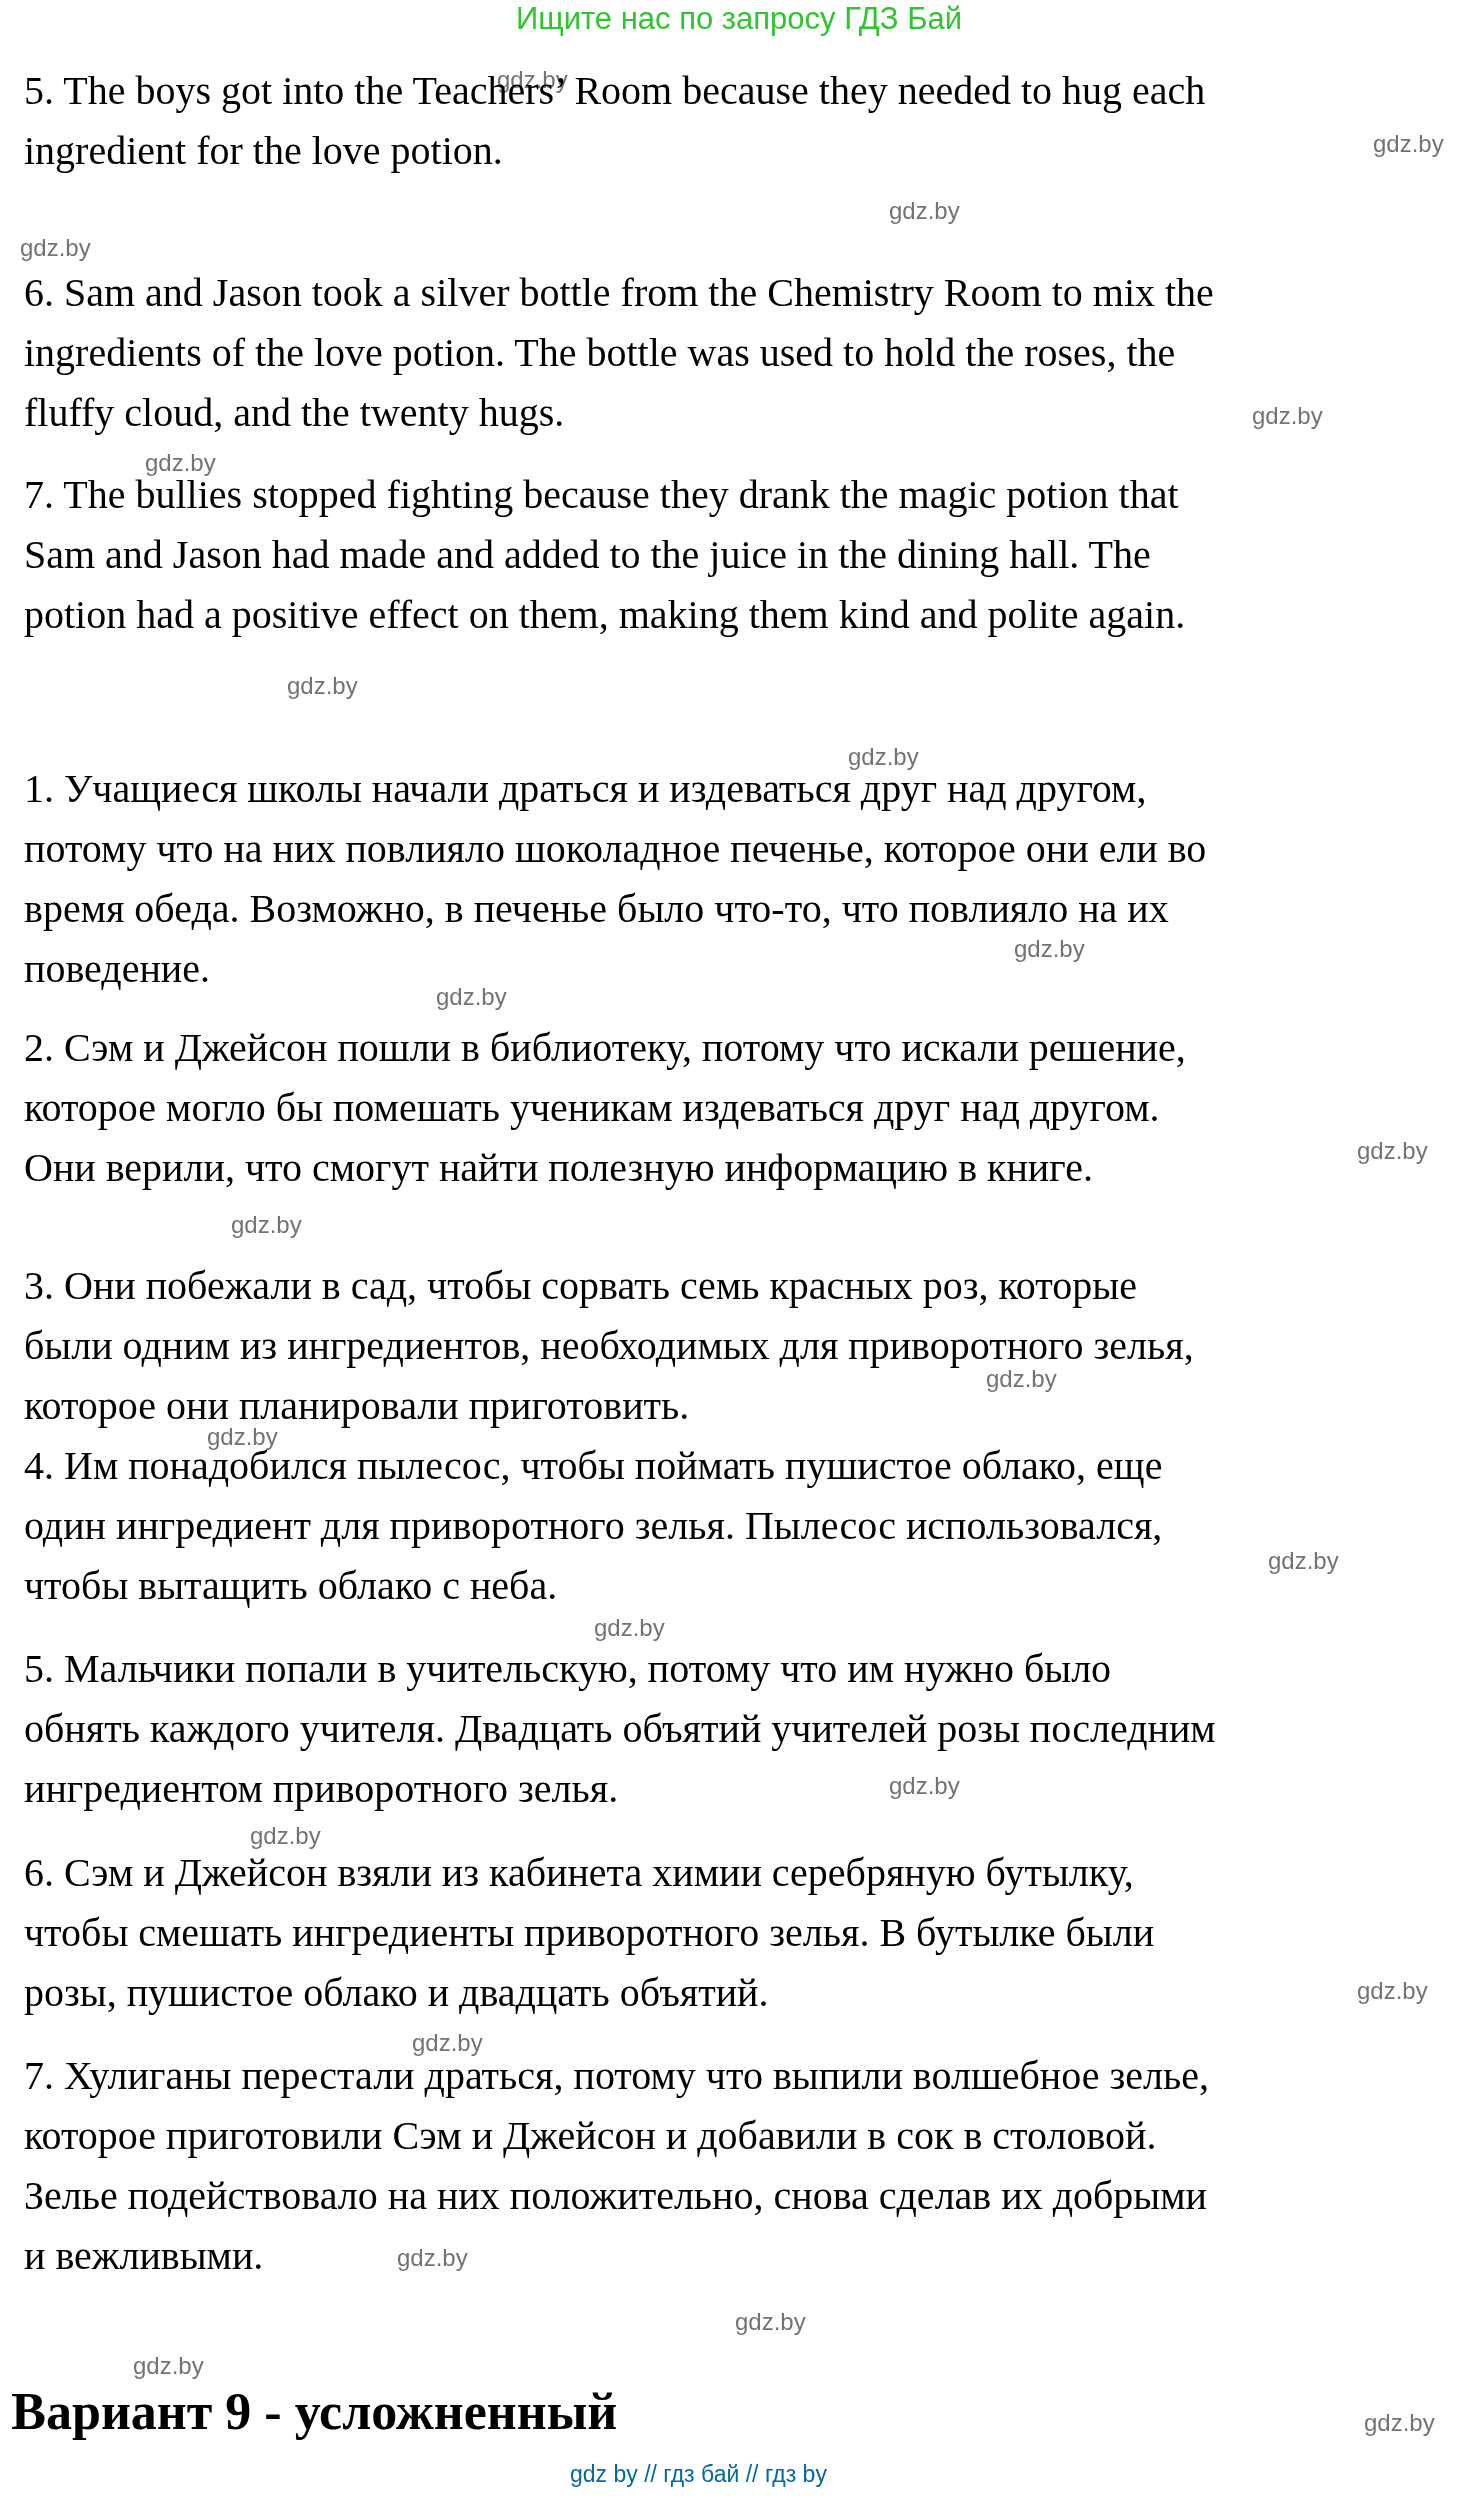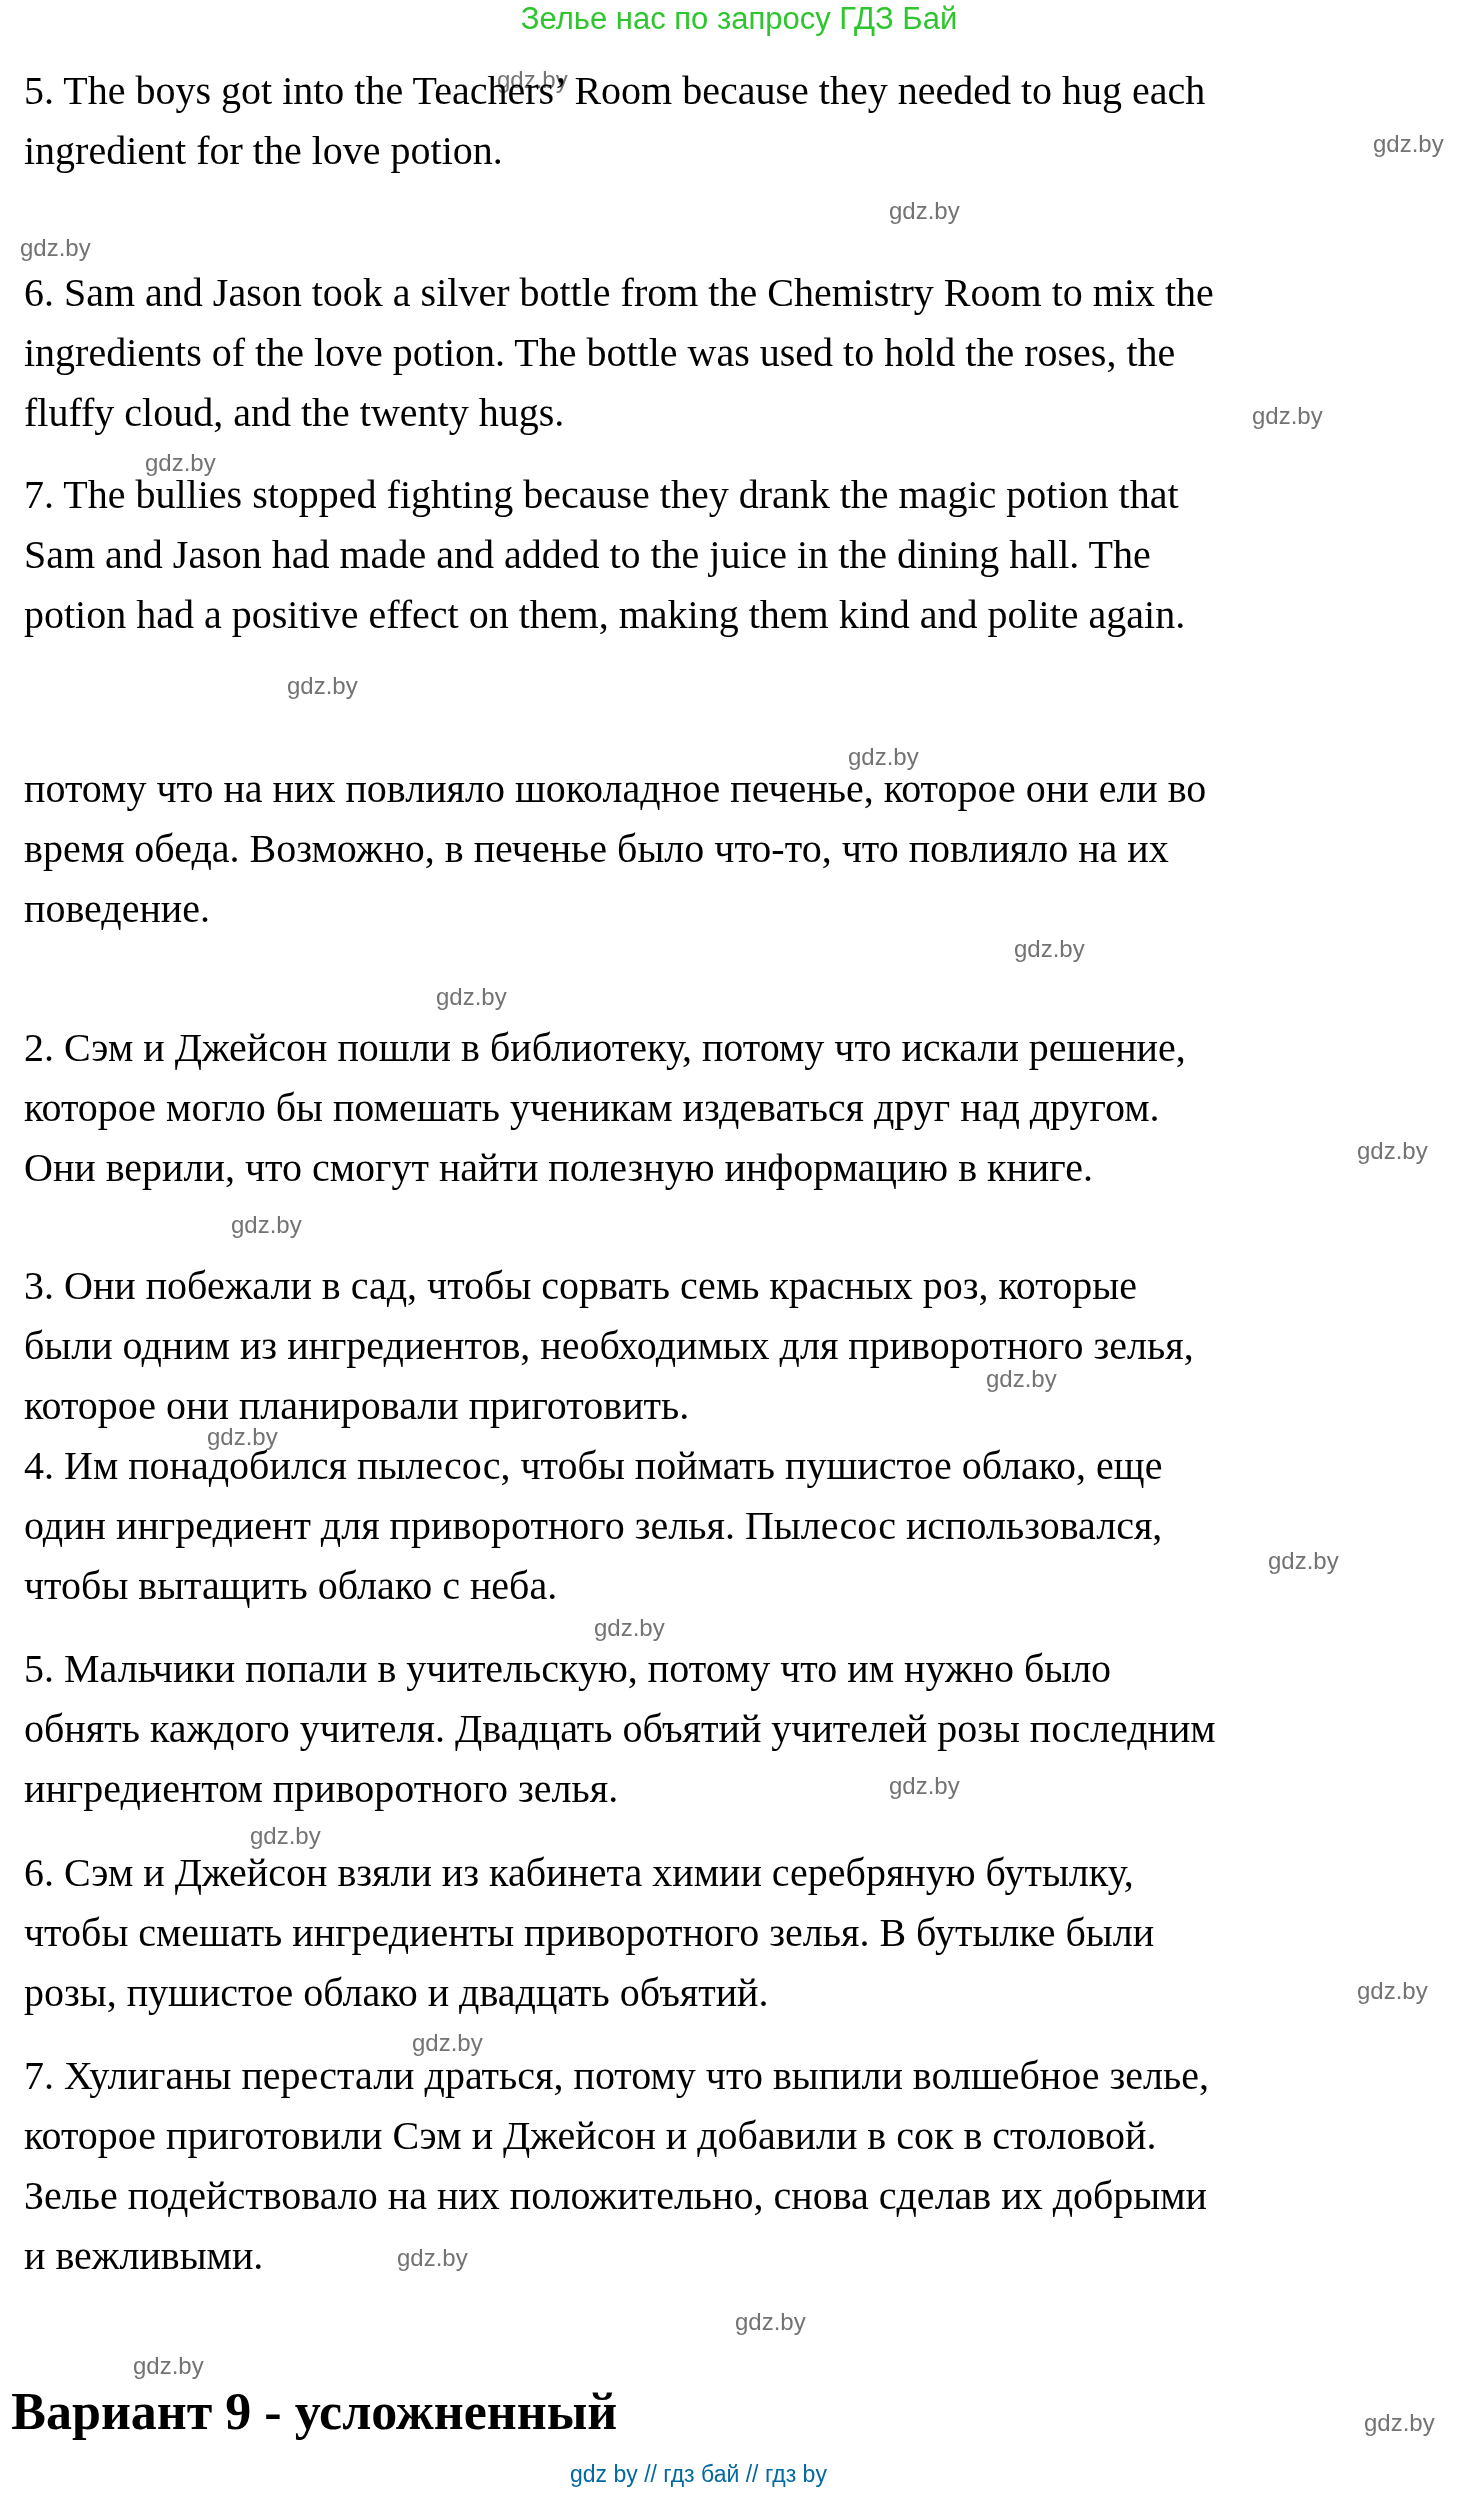--- a/index.html
+++ b/index.html
@@ -27,21 +27,21 @@
     position:absolute;left:570px;top:2461px;
     font-family:Liberation Sans, sans-serif;
     font-size:23px;line-height:27.5px;color:#0369a1;white-space:nowrap;
   }
 </style>
 </head>
 <body>
 
 <div class="page">
 
-  <div class="promo">Зелье нас по запросу ГДЗ Бай</div>
+  <div class="promo">Ищите нас по запросу ГДЗ Бай</div>
 
   <span class="wm" style="left:497px;top:65px">gdz.by</span>
   <span class="wm" style="left:1373px;top:129px">gdz.by</span>
   <span class="wm" style="left:889px;top:196px">gdz.by</span>
   <span class="wm" style="left:20px;top:233px">gdz.by</span>
   <span class="wm" style="left:1252px;top:401px">gdz.by</span>
   <span class="wm" style="left:145px;top:448px">gdz.by</span>
   <span class="wm" style="left:287px;top:671px">gdz.by</span>
   <span class="wm" style="left:848px;top:742px">gdz.by</span>
   <span class="wm" style="left:1014px;top:934px">gdz.by</span>
@@ -70,20 +70,21 @@
     <div class="ln">ingredients of the love potion. The bottle was used to hold the roses, the</div>
     <div class="ln">fluffy cloud, and the twenty hugs.</div>
   </div>
   <div class="para" style="top:465px">
     <div class="ln">7. The bullies stopped fighting because they drank the magic potion that</div>
     <div class="ln">Sam and Jason had made and added to the juice in the dining hall. The</div>
     <div class="ln">potion had a positive effect on them, making them kind and polite again.</div>
   </div>
 
   <div class="para" style="top:759px">
+    <div class="ln">1. Учащиеся школы начали драться и издеваться друг над другом,</div>
     <div class="ln">потому что на них повлияло шоколадное печенье, которое они ели во</div>
     <div class="ln">время обеда. Возможно, в печенье было что-то, что повлияло на их</div>
     <div class="ln">поведение.</div>
   </div>
   <div class="para" style="top:1018px">
     <div class="ln">2. Сэм и Джейсон пошли в библиотеку, потому что искали решение,</div>
     <div class="ln">которое могло бы помешать ученикам издеваться друг над другом.</div>
     <div class="ln">Они верили, что смогут найти полезную информацию в книге.</div>
   </div>
   <div class="para" style="top:1256px">

